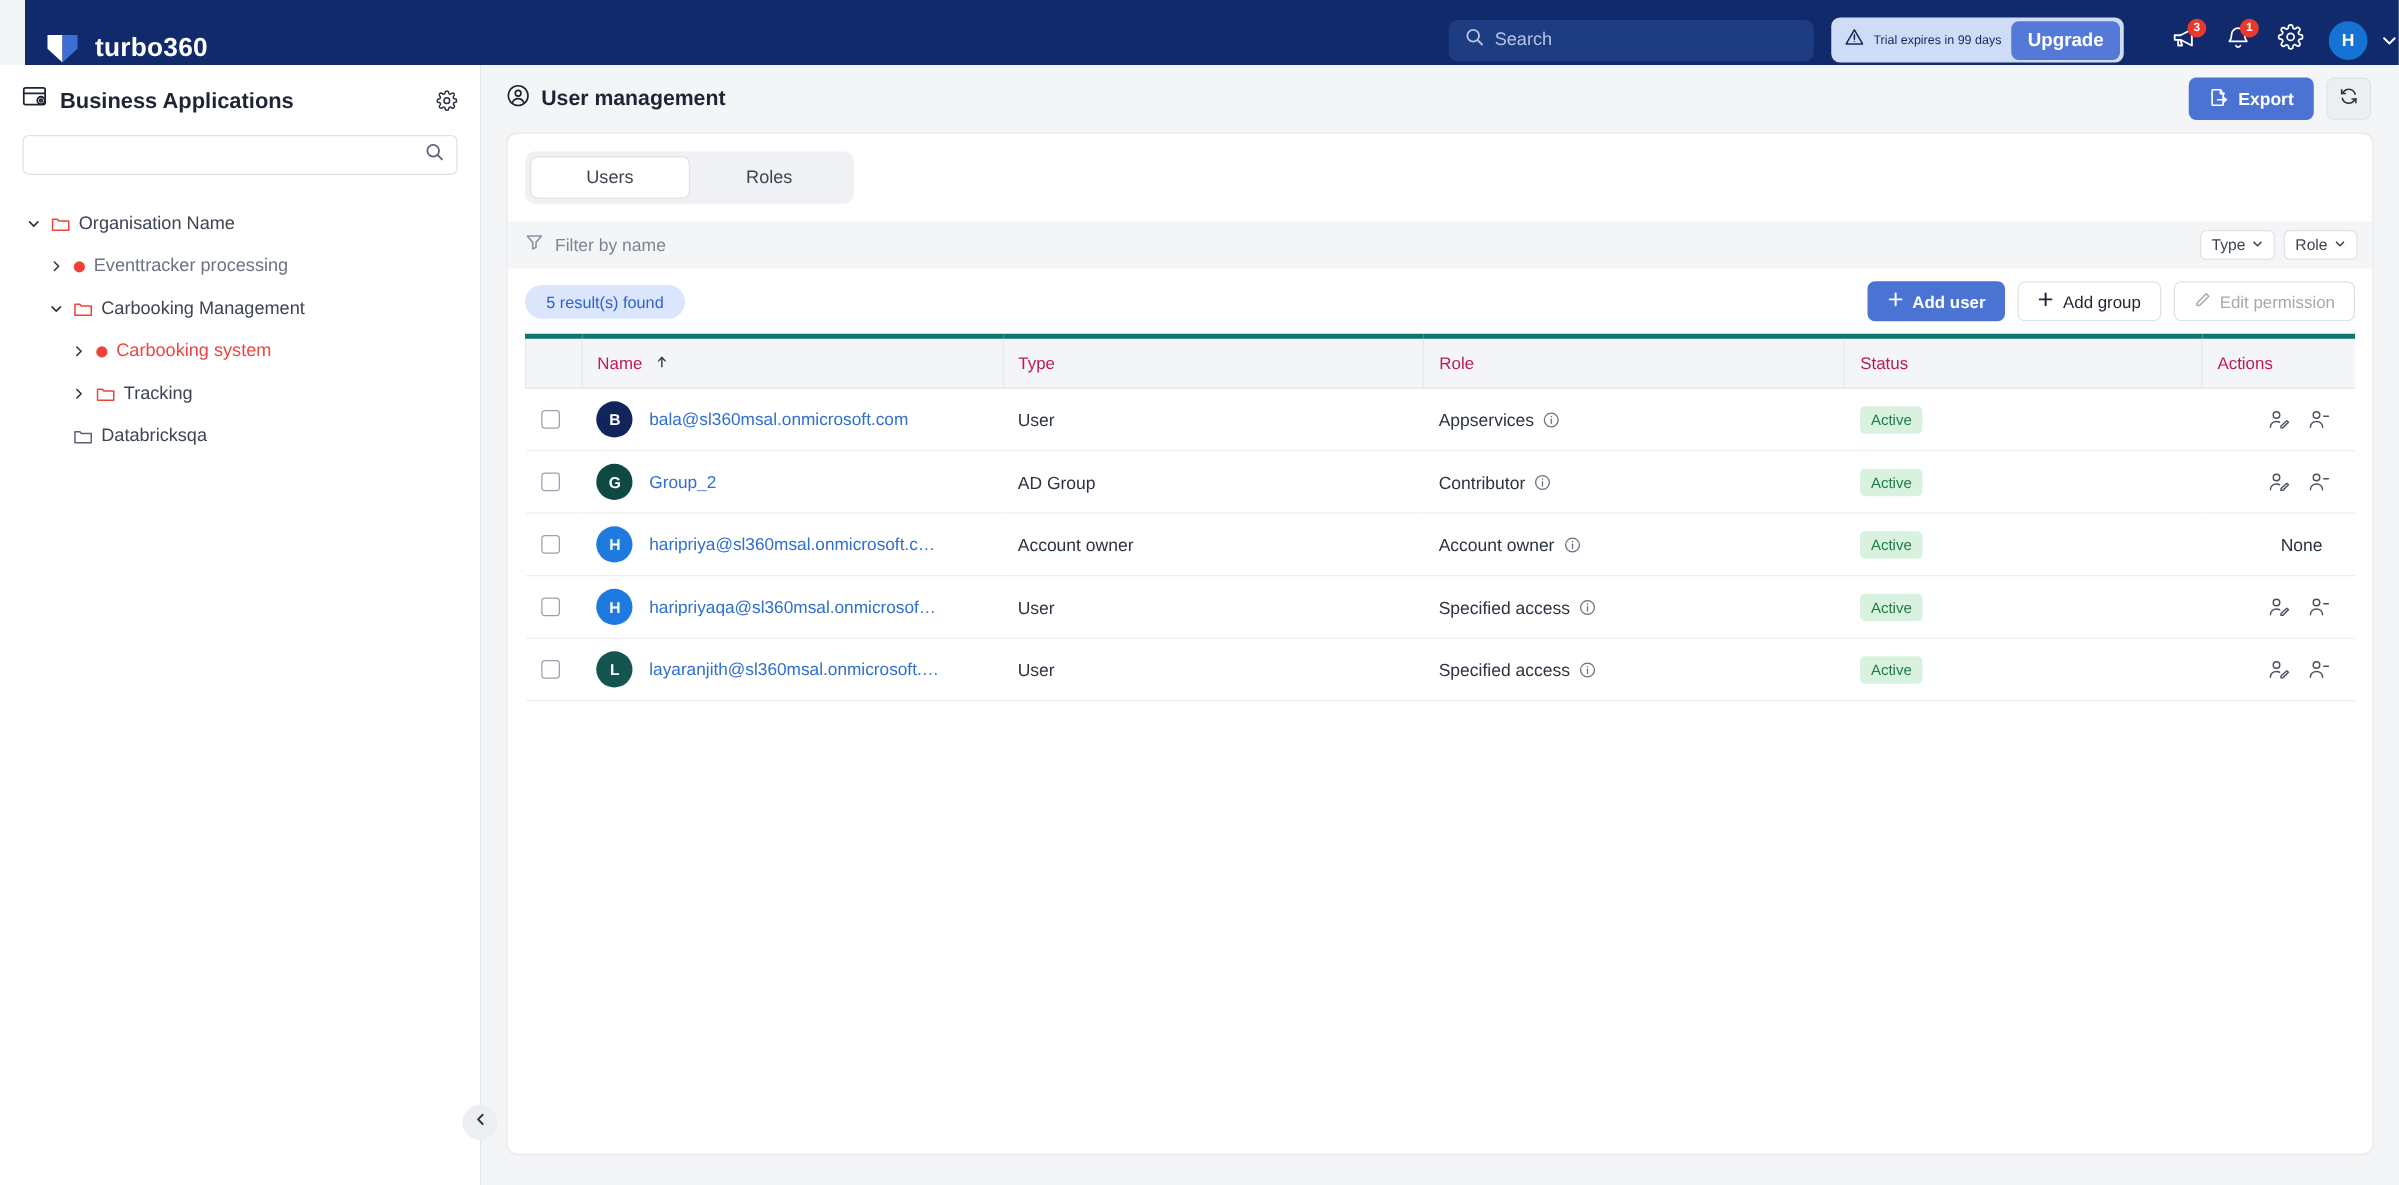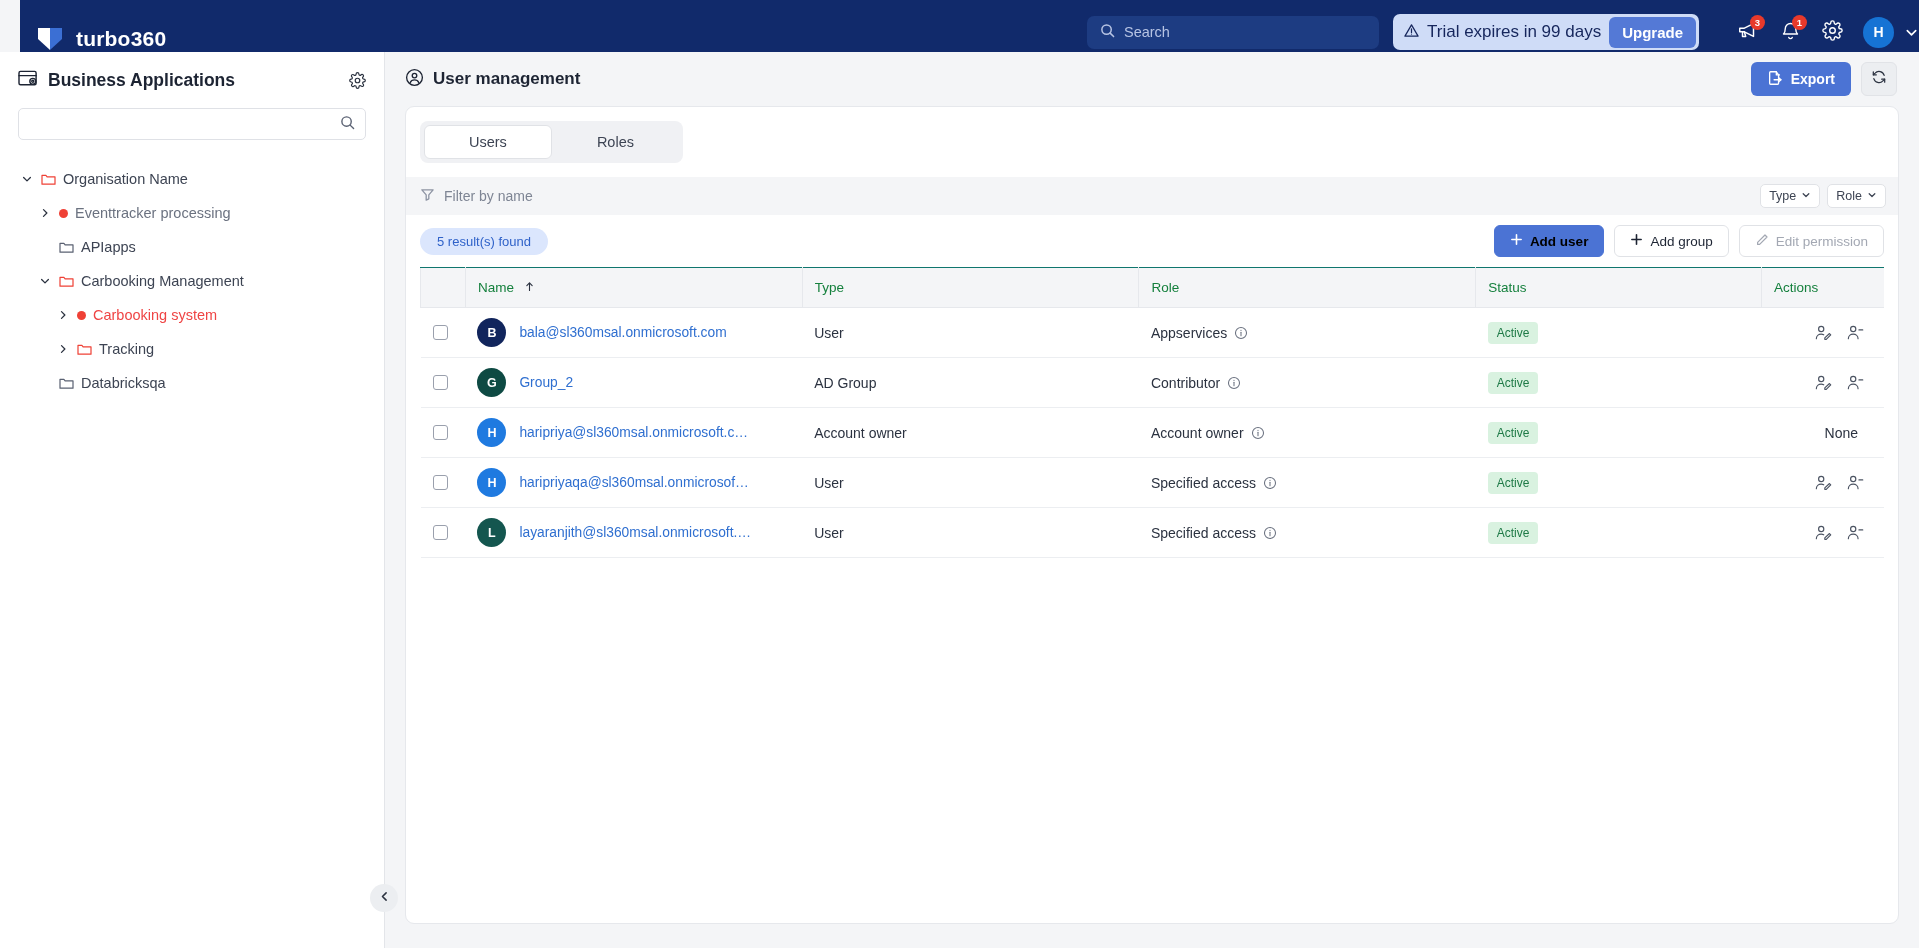--- a/index.html
+++ b/index.html
@@ -31,21 +31,21 @@
     width: 292px; height: 33px; background: #1d3c82; border-radius: 7px;
     display: flex; align-items: center; gap: 9px; padding: 0 13px;
     margin-right: 14px;
   }
   .search-box .ph { color: #b7c4e4; font-size: 14.5px; }
   .trial-wrap {
     background: #cfdcf7; border-radius: 7px; height: 36px;
     display: flex; align-items: center; padding: 0 3px 0 11px; gap: 8px;
     margin-right: 28px;
   }
-  .trial-text { color: #16265c; font-size: 17px; white-space: nowrap; }
+  .trial-text { color: #16265c; font-size: 10px; white-space: nowrap; }
   .upgrade-btn {
     background: #5479d6; color:#fff; font-size: 15px; font-weight: 600;
     border-radius: 6px; padding: 7px 13px; border: none; cursor: pointer;
     font-family: inherit;
   }
   .icon-btn {
     position: relative; width: 42px; height: 40px;
     display: flex; align-items: center; justify-content: center;
     cursor: pointer;
   }
@@ -157,29 +157,29 @@
   .result-pill {
     background: #dbe6fd; color: #2f62c9; font-size: 13px; border-radius: 14px;
     padding: 6px 17px;
   }
   .toolbar2-right { margin-left: auto; display: flex; align-items: center; gap: 10px; }
   .btn {
     height: 32px; padding: 0 15px; border-radius: 6px; font-size: 13.5px;
     display: flex; align-items: center; gap: 7px; cursor: pointer;
     font-family: inherit; border: 1px solid #e0e2e6; background: #fff; color: #1d2433;
   }
-  .btn.primary { background: #4b73d4; color: #000000; border-color: #4b73d4; font-weight: 600; }
+  .btn.primary { background: #4b73d4; color: #ffffff; border-color: #4b73d4; font-weight: 600; }
   .btn.disabled { color: #a3a8b3; cursor: default; }
 
   
   .table-wrap { flex: 1; min-height: 0; padding: 0 14px 14px 14px; display:flex; flex-direction:column;}
   table { width: 100%; border-collapse: collapse; table-layout: fixed; }
   thead th {
     background: #f4f5f7; text-align: left; font-size: 13.5px; font-weight: 500;
-    color: #15803d; padding: 12px 12px; border-top: 1px solid #0f766e;
+    color: #be185d; padding: 12px 12px; border-top: 4px solid #0f766e;
     border-bottom: 1px solid #e6e8ec; border-right: 1px solid #e6e8ec;
     white-space: nowrap;
   }
   thead th:last-child { border-right: none; }
   thead th:first-child { border-left: 1px solid #e6e8ec; }
   .col-check { width: 44px; }
   .col-name { width: 330px; }
   .col-type { width: 330px; }
   .col-role { width: 330px; }
   .col-status { width: 280px; }
@@ -341,29 +341,20 @@
         <div class="tree-node depth1">
           <span class="tw">
             <svg width="12" height="12" viewBox="0 0 16 16" fill="none" stroke="#2b3240" stroke-width="1.7" stroke-linecap="round" stroke-linejoin="round">
               <path d="M6 3.5 L10.5 8 L6 12.5"></path>
             </svg>
           </span>
           <span style="display: flex;">
             <span class="dot"></span>
           </span>
           <span class="lbl" style="color: rgb(107, 114, 128);">Eventtracker processing</span>
-        </div>
-        <div class="tree-node depth1">
-          <span class="tw"></span>
-          <span style="display: flex;">
-            <svg width="15" height="13" viewBox="0 0 16 14" fill="none" stroke="#5a6172" stroke-width="1.3" stroke-linejoin="round">
-              <path d="M1 12V2.5h4.2l1.3 1.6H15V12z"></path>
-            </svg>
-          </span>
-          <span class="lbl">APIapps</span>
         </div>
         <div class="tree-node depth1">
           <span class="tw">
             <svg width="12" height="12" viewBox="0 0 16 16" fill="none" stroke="#2b3240" stroke-width="1.7" stroke-linecap="round" stroke-linejoin="round">
               <path d="M3.5 6 L8 10.5 L12.5 6"></path>
             </svg>
           </span>
           <span style="display: flex;">
             <svg width="15" height="13" viewBox="0 0 16 14" fill="none" stroke="#ef4136" stroke-width="1.3" stroke-linejoin="round">
               <path d="M1 12V2.5h4.2l1.3 1.6H15V12z"></path>

